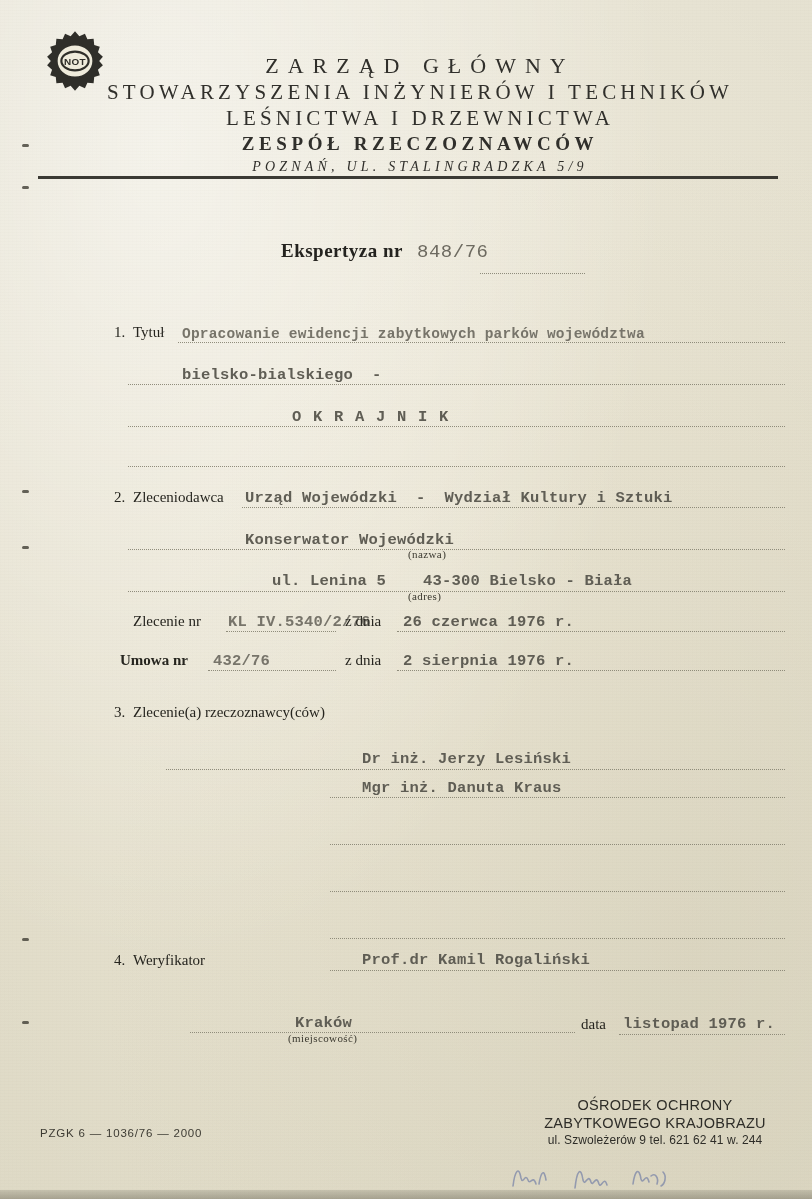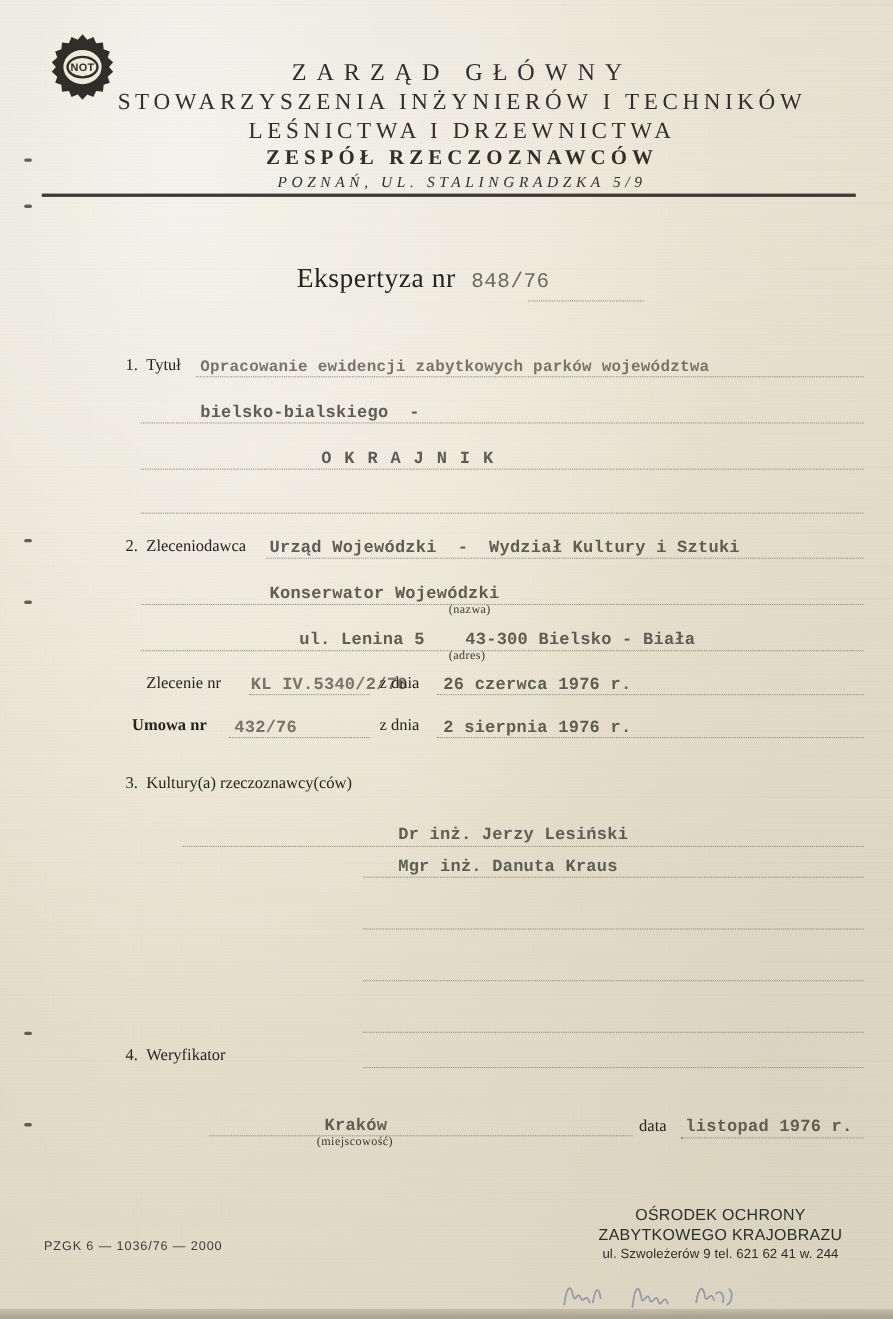--- a/index.html
+++ b/index.html
@@ -50,21 +50,21 @@
     position:absolute;left:38px;top:176px;width:740px;height:3px;
     background:#3b3a34;
   }
 
   
   .titlerow{
     position:absolute;left:0;top:240px;width:812px;text-align:center;
   }
   .title-main{
     display:inline-block;
-    font-size:25px;font-weight:normal;letter-spacing:.5px;color:#24231f;
+    font-size:19px;font-weight:bold;letter-spacing:.5px;color:#24231f;
     vertical-align:baseline;
   }
   .title-num{
     display:inline-block;width:118px;margin-left:10px;
     position:relative;vertical-align:baseline;
   }
   .title-num .tv{
     font-family:"Liberation Mono", monospace;
     font-size:19px;letter-spacing:.5px;
     color:#6d6a60;
@@ -207,36 +207,37 @@
   <div class="typed t16" style="left:403px;top:613px;">26 czerwca 1976 r.</div>
 
   <div class="lbl" style="left:120px;top:652px;font-weight:bold;">Umowa nr</div>
   <div class="dots" style="left:208px;top:669px;width:128px;"></div>
   <div class="typed t16 faint" style="left:213px;top:652px;">432/76</div>
   <div class="lbl" style="left:345px;top:652px;">z dnia</div>
   <div class="dots" style="left:397px;top:669px;width:388px;"></div>
   <div class="typed t16" style="left:403px;top:652px;">2 sierpnia 1976 r.</div>
 
   <div class="num" style="left:114px;top:704px;">3.</div>
-  <div class="lbl" style="left:133px;top:704px;">Kultury(a) rzeczoznawcy(ców)</div>
+  <div class="lbl" style="left:133px;top:704px;">Zlecenie(a) rzeczoznawcy(ców)</div>
 
   <div class="dots" style="left:166px;top:768px;width:619px;"></div>
   <div class="typed t16" style="left:362px;top:750px;">Dr inż. Jerzy Lesiński</div>
 
   <div class="dots" style="left:330px;top:796px;width:455px;"></div>
   <div class="typed t16" style="left:362px;top:779px;">Mgr inż. Danuta Kraus</div>
 
   <div class="dots" style="left:330px;top:843px;width:455px;"></div>
   <div class="dots" style="left:330px;top:890px;width:455px;"></div>
   <div class="dots" style="left:330px;top:937px;width:455px;"></div>
 
   <div class="num" style="left:114px;top:952px;">4.</div>
   <div class="lbl" style="left:133px;top:952px;">Weryfikator</div>
 
   <div class="dots" style="left:330px;top:969px;width:455px;"></div>
+  <div class="typed t16" style="left:362px;top:951px;">Prof.dr Kamil Rogaliński</div>
 
   <div class="dots" style="left:190px;top:1031px;width:385px;"></div>
   <div class="typed t16" style="left:295px;top:1014px;">Kraków</div>
   <div class="cap" style="left:288px;top:1032px;">(miejscowość)</div>
 
   <div class="lbl" style="left:581px;top:1016px;">data</div>
   <div class="dots" style="left:619px;top:1033px;width:166px;"></div>
   <div class="typed t16" style="left:623px;top:1015px;">listopad 1976 r.</div>
 
   <div class="mdot" style="top:144px;"></div>

